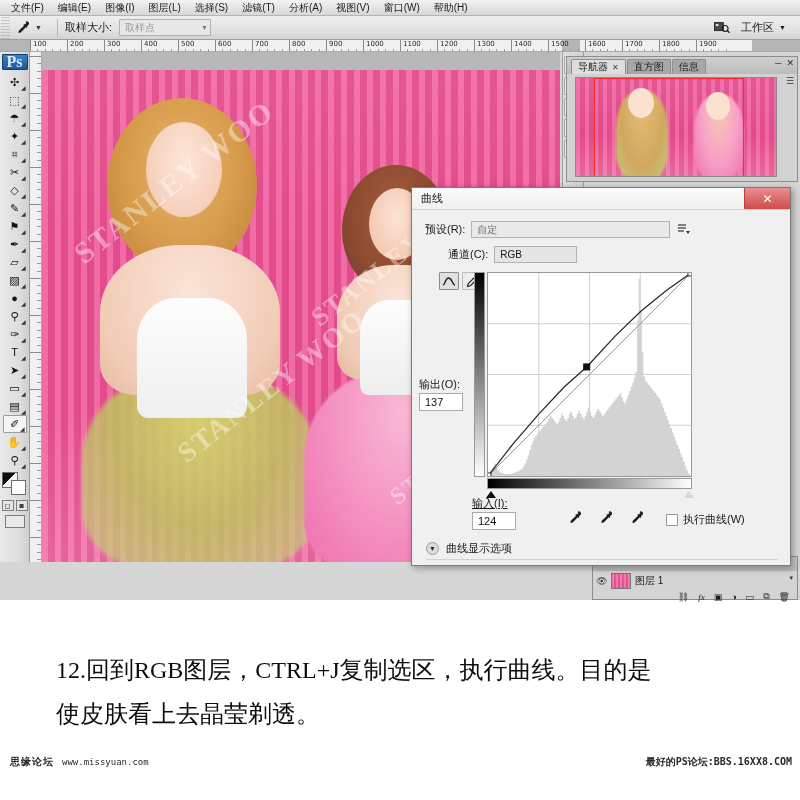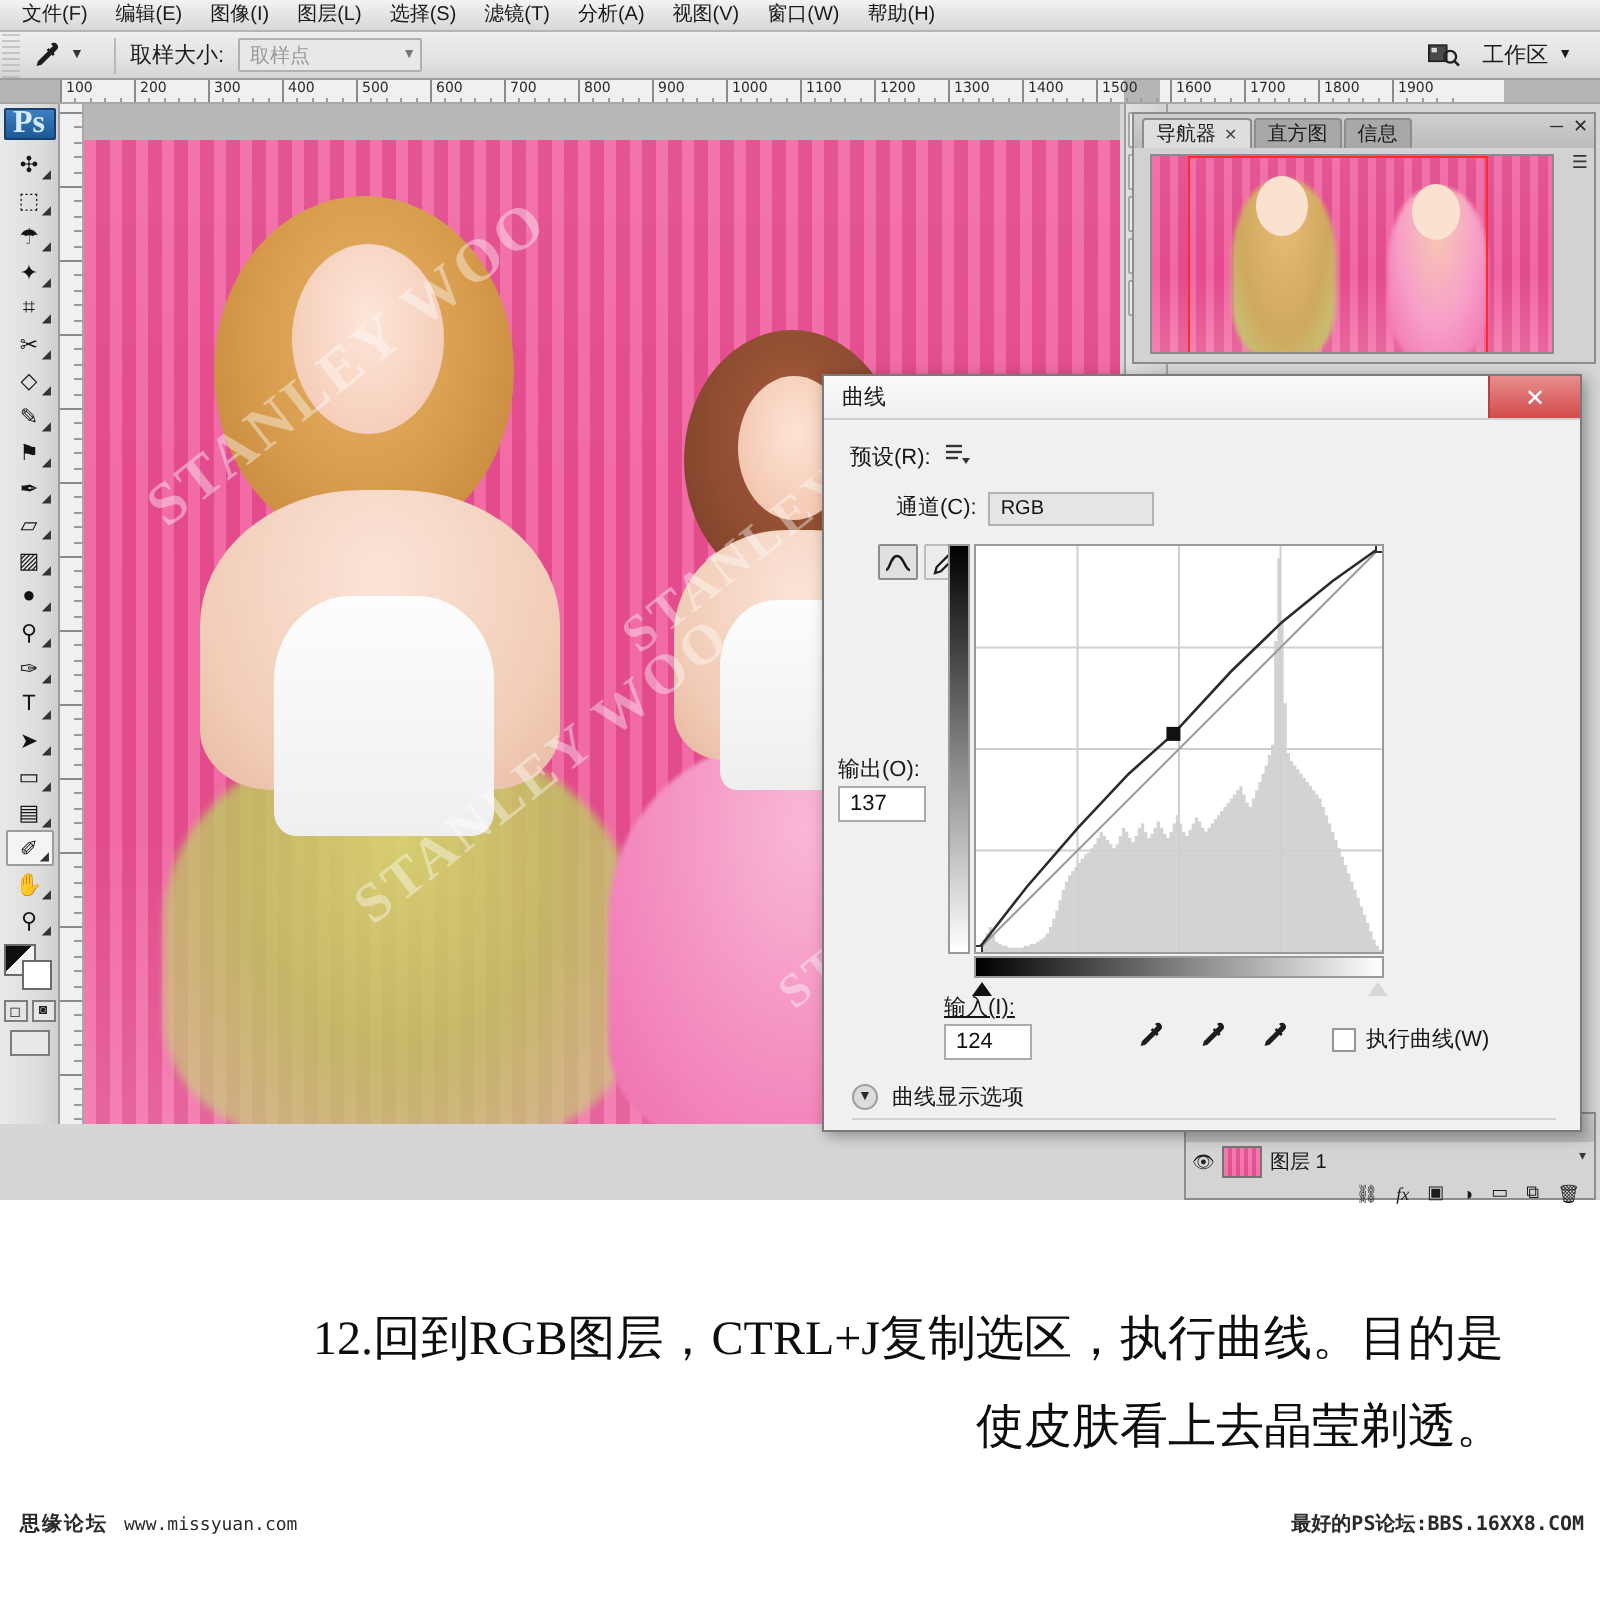--- a/index.html
+++ b/index.html
@@ -273,21 +273,21 @@
     position: absolute; left: 13px; top: 11px; display: flex; align-items: center; justify-content: flex-end;
   }
   .fl { font-size: 11px; color: #171717; white-space: nowrap; }
   .inp {
     background: #e9e9e9; border: 1px solid #b2b2b2; height: 17px;
     font-size: 10px; color: #6b6b6b; display: flex; align-items: center; padding: 0 5px;
   }
   .preset-box { width: 199px; margin-left: 6px; }
   .preset-menu-icon { margin-left: 7px; font-size: 11px; color: #333; }
 
-  .row-channel { position: absolute; left: 36px; top: 36px; display: flex; }
+  .row-channel { position: absolute; left: 36px; top: 36px; display: flex; align-items: center; }
   .channel-box {
     width: 83px; margin-left: 6px; background: #e5e5e5; color: #151515;
   }
 
   .tools-col { position: absolute; left: 27px; top: 62px; display: flex; gap: 3px; }
   .cbtn {
     width: 20px; height: 18px; background: #ececec; border: 1px solid #bdbdbd;
     display: flex; align-items: center; justify-content: center; font-size: 11px; color: #111;
     border-radius: 1px;
   }
@@ -354,23 +354,23 @@
     font-size: 11px; color: #171717;
   }
   .dbtn.primary { border: 2px solid #7aa7d0; }
   .dbtn.disabled { color: #a5a5a5; background: #efefef; border-color: #c2c2c2; }
   .prevchk { display: flex; align-items: center; gap: 5px; margin-top: 3px; }
   .prevchk .chk { background: #fff; }
 
   
   .caption {
     position: absolute; left: 0; top: 600px; width: 800px; height: 160px;
-    padding: 48px 48px 0 28px;
+    padding: 48px 48px 0 56px;
     font-family: "Liberation Serif", "DejaVu Serif", serif;
-    font-size: 24px; line-height: 44px; color: #0d0d0d; text-align: right;
+    font-size: 24px; line-height: 44px; color: #0d0d0d;
   }
   .footer { position: absolute; left: 0; top: 749px; width: 800px; height: 38px; }
   .f-left {
     position: absolute; left: 10px; top: 6px; display: flex; align-items: baseline; gap: 8px;
     font-family: "DejaVu Sans Mono", monospace; font-size: 9px; color: #2a2a2a;
   }
   .f-left .brand { font-size: 10px; font-weight: bold; letter-spacing: 1px; }
   .f-right {
     position: absolute; right: 8px; top: 6px;
     font-family: "DejaVu Sans Mono", monospace; font-size: 10px; font-weight: bold;
@@ -830,20 +830,21 @@
     <div class="curves">
       <div class="cv-title">
         <span class="cv-title-text">曲线</span>
         <div class="cv-close">✕</div>
       </div>
 
       <div class="cv-body">
 
         <div class="row-preset">
           <span class="fl">预设(R):</span>
+          <span class="inp preset-box">自定</span>
           <span class="preset-menu-icon">
             <svg width="13" height="12" viewBox="0 0 13 12">
               <line x1="1" y1="2" x2="9" y2="2" stroke="#333" stroke-width="1.2"></line>
               <line x1="1" y1="5" x2="9" y2="5" stroke="#333" stroke-width="1.2"></line>
               <line x1="1" y1="8" x2="7" y2="8" stroke="#333" stroke-width="1.2"></line>
               <polygon points="9,8 13,8 11,11" fill="#333"></polygon>
             </svg>
           </span>
         </div>
 

